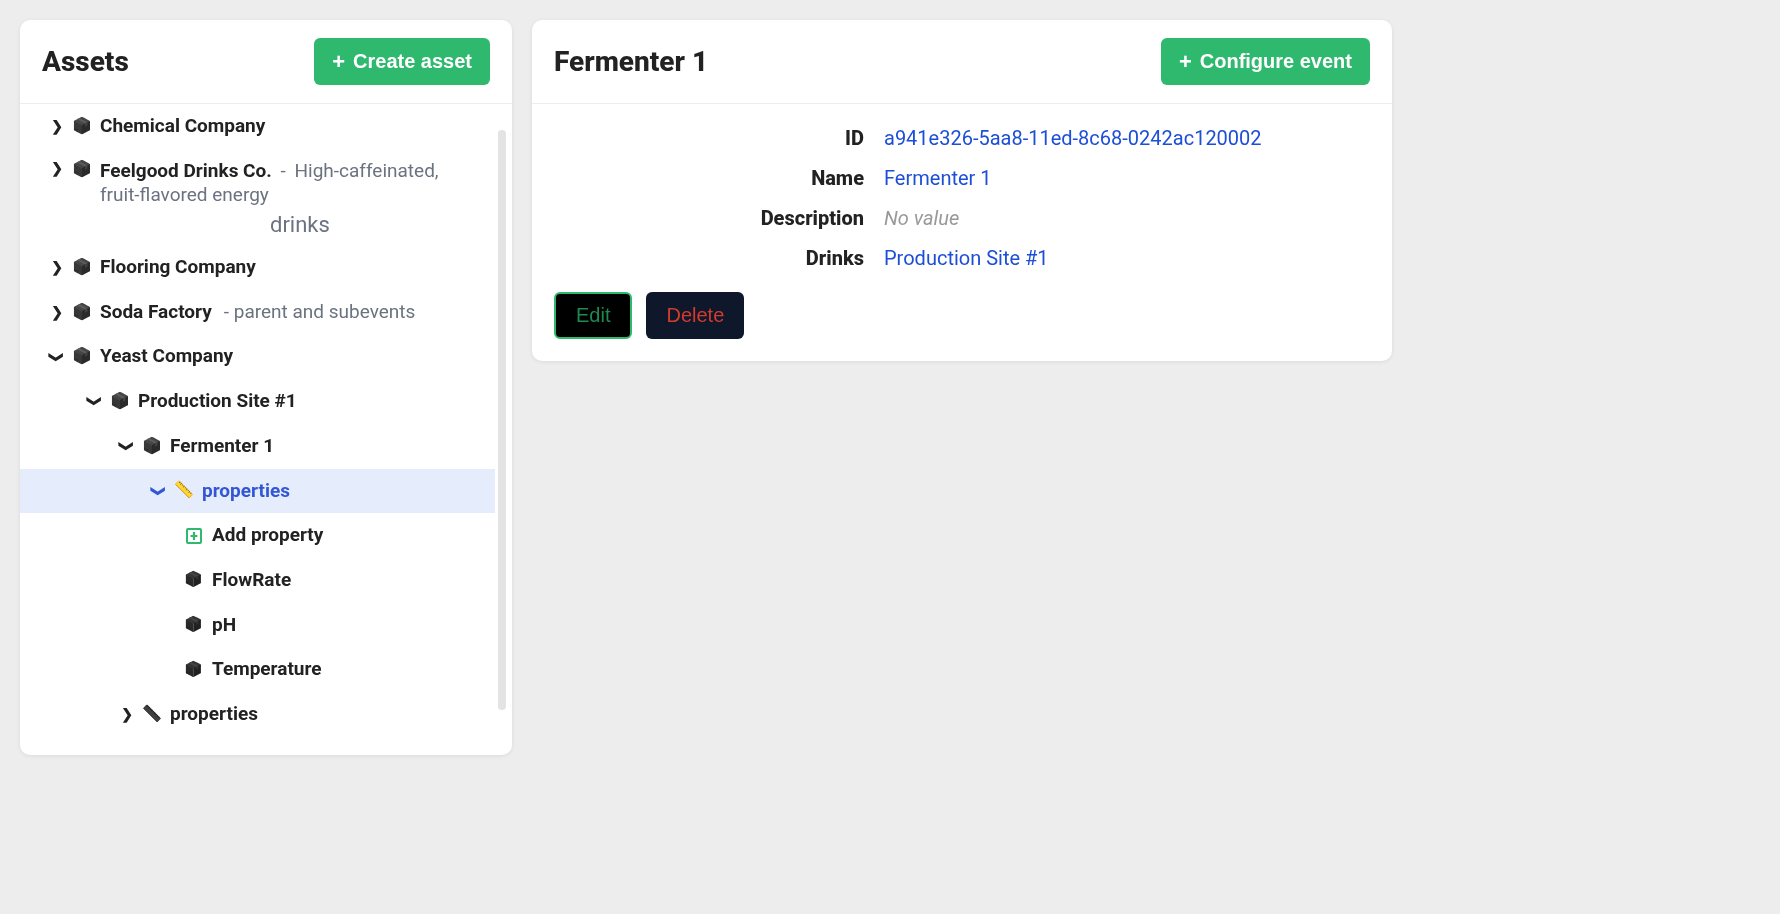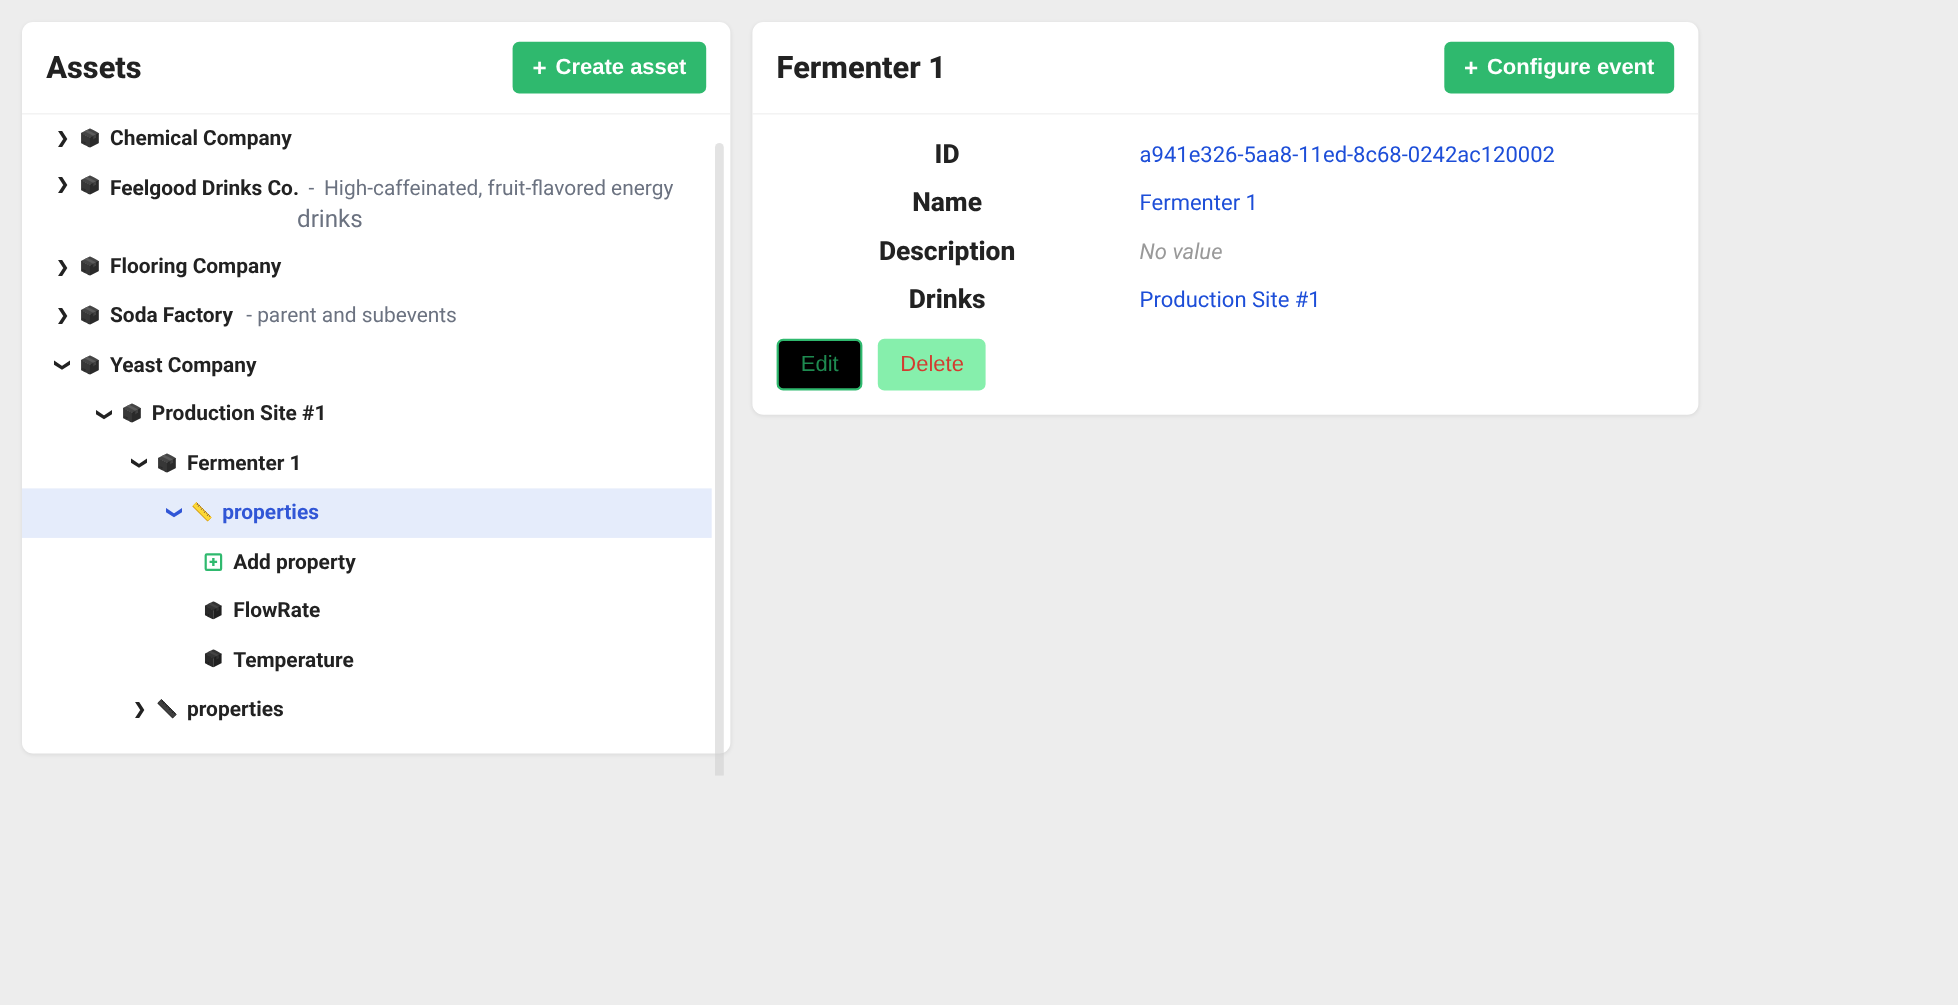--- a/index.html
+++ b/index.html
@@ -15,21 +15,21 @@
     display: flex;
     gap: 20px;
     align-items: flex-start;
   }
   .panel {
     background: #fff;
     border-radius: 10px;
     box-shadow: 0 1px 4px rgba(0,0,0,0.08);
     flex: none;
   }
-  .panel.left { width: 644px; position: relative; }
+  .panel.left { width: 492px; position: relative; }
   .panel.right { width: 860px; }
   .panel-header {
     display: flex;
     align-items: center;
     justify-content: space-between;
     padding: 18px 22px;
     border-bottom: 1px solid #eee;
   }
   .panel-title {
     font-weight: 800;
@@ -120,38 +120,38 @@
   .ico-prop::before { content: "\1F4E6"; font-size: 15px; filter: grayscale(1) brightness(0.3); }
   
   .detail-body { padding: 22px; }
   .kv {
     display: grid;
     grid-template-columns: 310px 1fr;
     gap: 16px 20px;
     align-items: center;
     margin-bottom: 22px;
   }
-  .kv .k { text-align: center; font-weight: 800; font-size: 24px; }
+  .kv .k { text-align: right; font-weight: 800; font-size: 20px; }
   .kv .v { font-size: 20px; color: #1d4ed8; }
   .kv .v.muted { color: #999; font-style: italic; }
   .actions { display: flex; gap: 14px; }
   .btn-outline-green {
     border: 2px solid #2fb96e;
     color: #1e8a50;
     background: #000000;
     border-radius: 6px;
     padding: 10px 20px;
     font-size: 20px;
     font-weight: 500;
     cursor: pointer;
   }
   .btn-soft-red {
     border: none;
     color: #d33b2f;
-    background: #86efac;
+    background: #0f172a;
     border-radius: 6px;
     padding: 12px 20px;
     font-size: 20px;
     font-weight: 500;
     cursor: pointer;
   }
   .multiline-desc {
     display: block;
     padding-left: 186px;
     color: #6b7280;
@@ -231,20 +231,24 @@
             <span class="ico-plus-box"></span>
           </span>
         <span class="label">Add property</span>
       </div>
 
       <div class="tree-row" style="--indent:164px;">
         <span class="ico ico-prop"></span>
         <span class="label">FlowRate</span>
       </div>
 
+      <div class="tree-row" style="--indent:164px;">
+        <span class="ico ico-prop"></span>
+        <span class="label">pH</span>
+      </div>
 
 
       <div class="tree-row" style="--indent:164px;">
         <span class="ico ico-prop"></span>
         <span class="label">Temperature</span>
       </div>
 
       <div class="tree-row" style="--indent:100px;">
         <span class="chev chev-right"></span>
         <span class="ico ico-ruler"></span>

